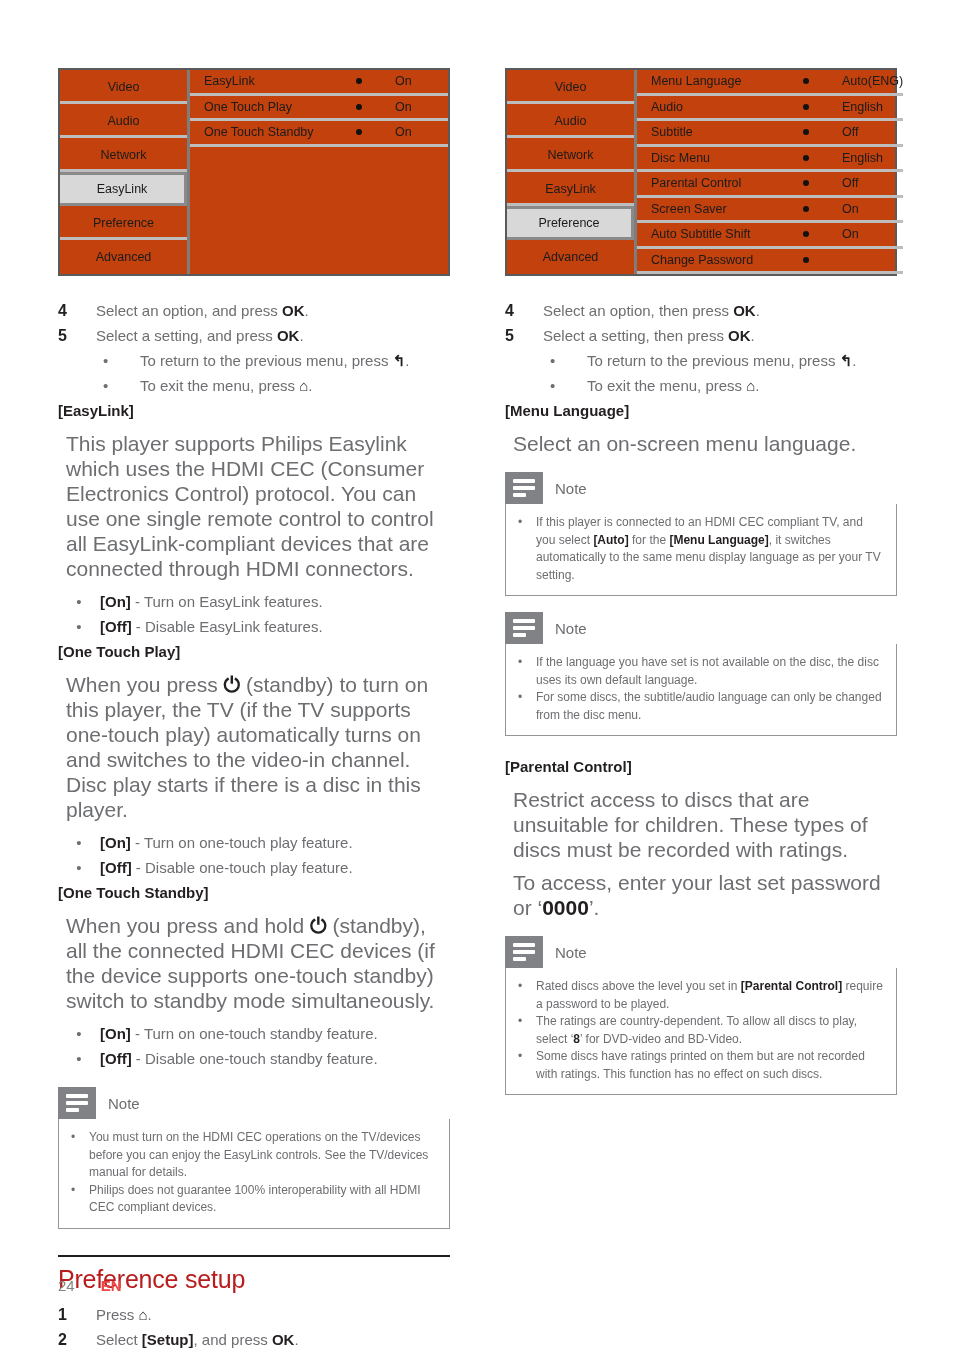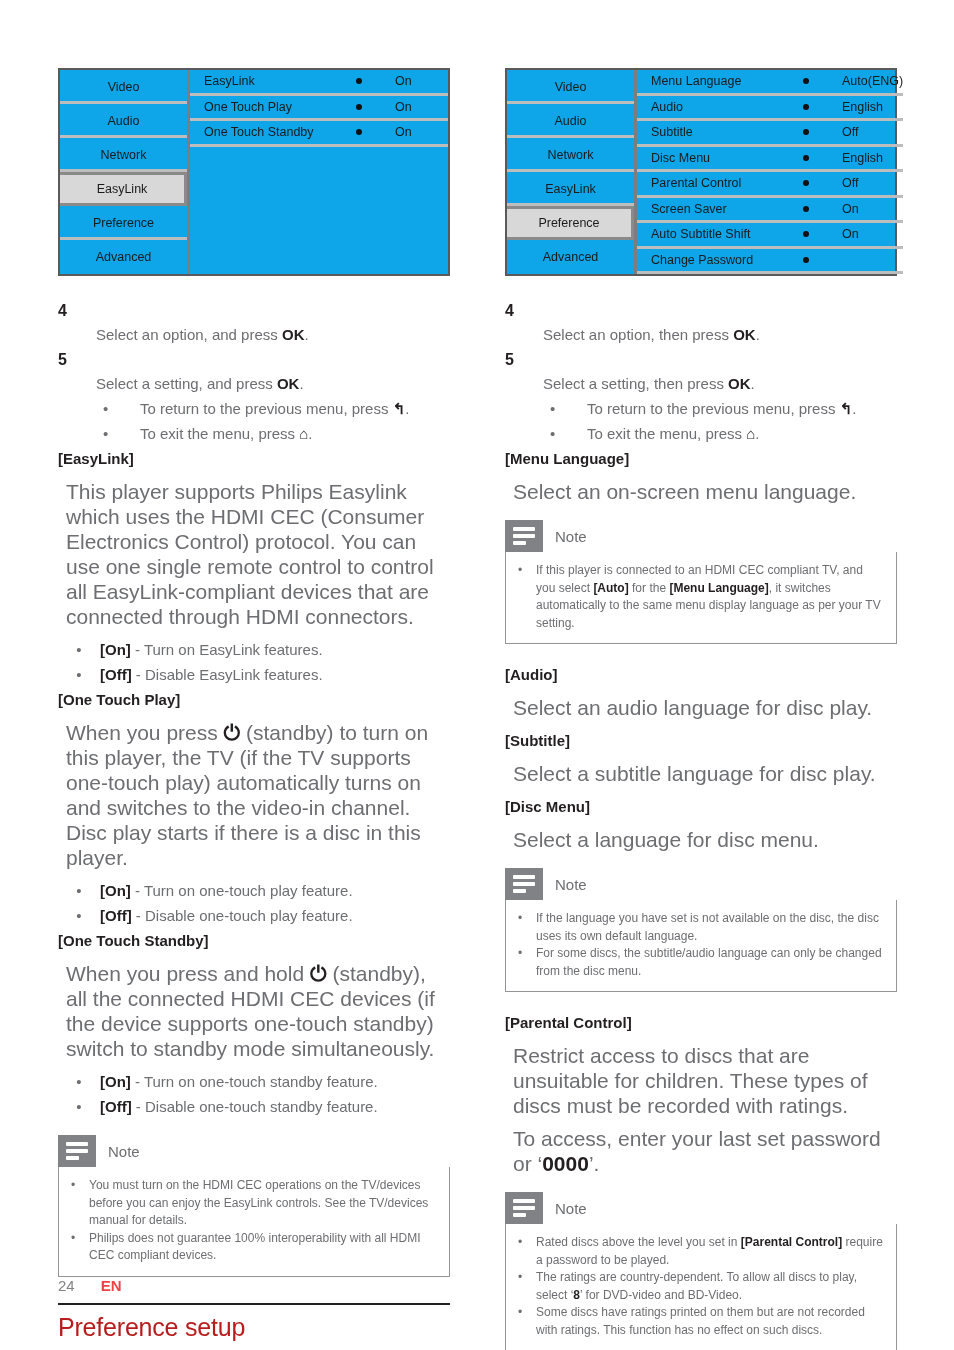--- a/index.html
+++ b/index.html
@@ -26,21 +26,21 @@
     position: absolute;
     top: 68px;
     width: 392px;
   }
   .col-left  { left: 58px; }
   .col-right { left: 505px; }
 
   
   .menu-shot {
     border: 2px solid #5a5a5a;
-    background: #0ea5e9;
+    background: #c2410c;
     display: flex;
     box-sizing: border-box;
   }
   .menu-left {
     width: 130px;
     flex: 0 0 130px;
     border-right: 3px solid #7d7d7d;
     box-sizing: border-box;
     padding: 0;
   }
@@ -98,21 +98,21 @@
     line-height: 25px;
     color: #6d6e71;
     margin: 0;
   }
   .step .num {
     flex: 0 0 38px;
     font-weight: bold;
     font-size: 16px;
     color: #231f20;
   }
-  .step .txt { flex: 1 1 auto; margin-top: 24px; }
+  .step .txt { flex: 1 1 auto; }
   b, .b { font-weight: bold; color: #231f20; }
 
   .bullet {
     display: flex;
     font-size: 15px;
     line-height: 25px;
     color: #6d6e71;
   }
   .bullet .dot {
     flex: 0 0 42px;
@@ -457,28 +457,20 @@
         <div class="note-title">Note</div>
       </div>
       <div class="note-body">
         <div class="note-li">
           <span class="ndot">•</span>
           <span class="ntxt"><span>If this player is connected to an HDMI CEC compliant TV, and you select </span><b>[Auto]</b><span> for the </span><b>[Menu Language]</b><span>, it switches automatically to the same menu display language as per your TV setting.</span></span>
         </div>
       </div>
     </div>
 
-    <div style="margin-top:18px;">
-      <div class="term">[Audio]</div>
-      <p class="para">Select an audio language for disc play.</p>
-      <div class="term">[Subtitle]</div>
-      <p class="para">Select a subtitle language for disc play.</p>
-      <div class="term">[Disc Menu]</div>
-      <p class="para">Select a language for disc menu.</p>
-    </div>
 
     <div class="note">
       <div class="note-head">
         <div class="note-icon">
             <i class="l1"></i>
             <i class="l2"></i>
             <i class="l3"></i>
           </div>
         <div class="note-title">Note</div>
       </div>

